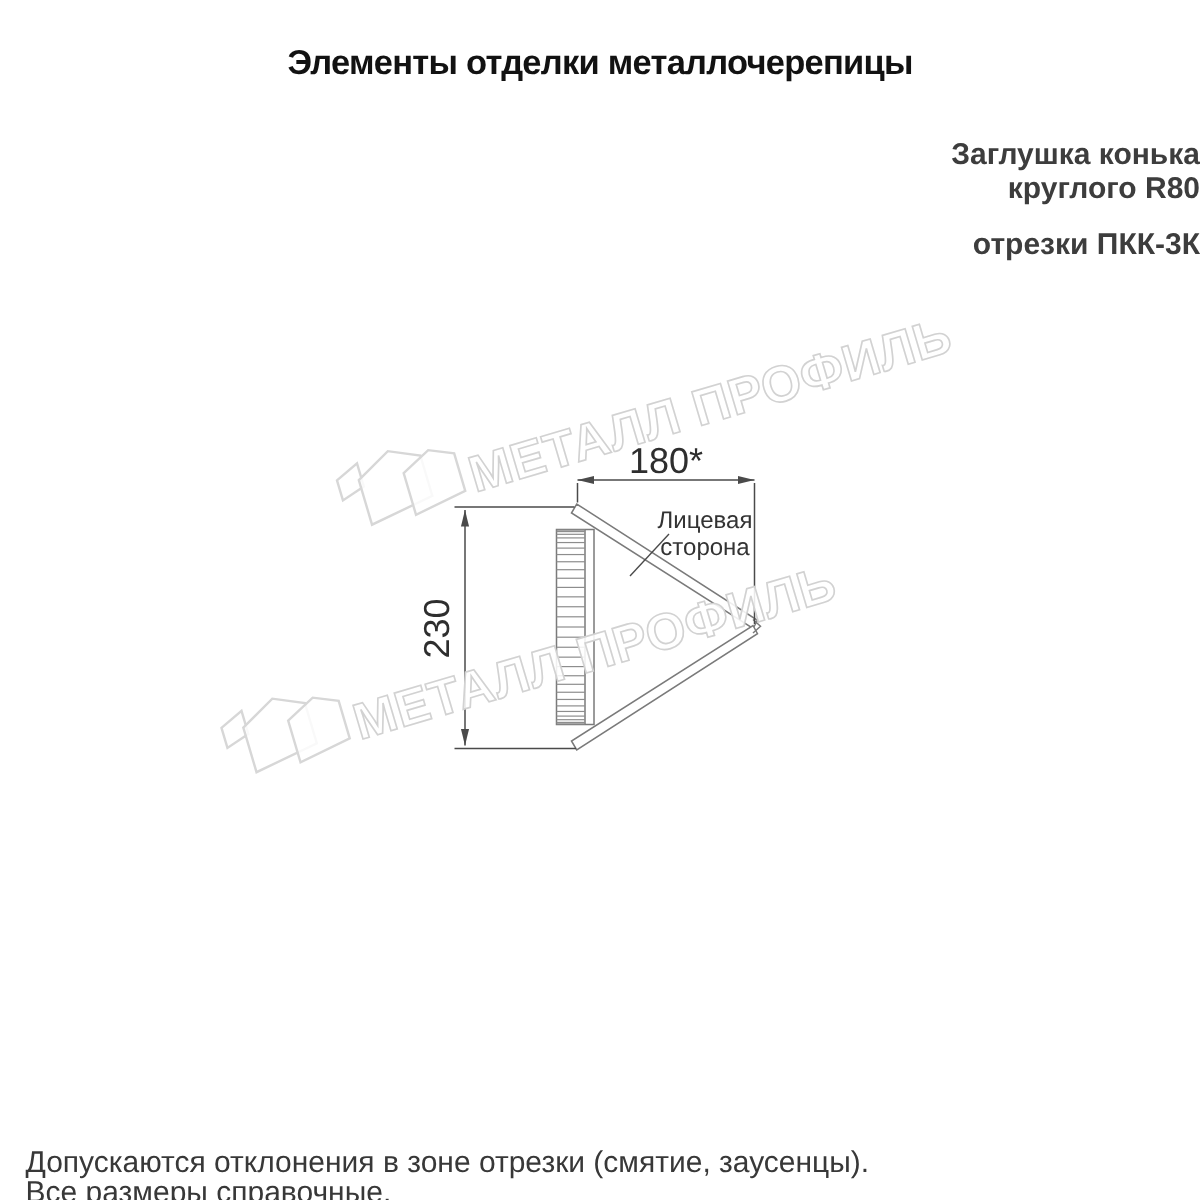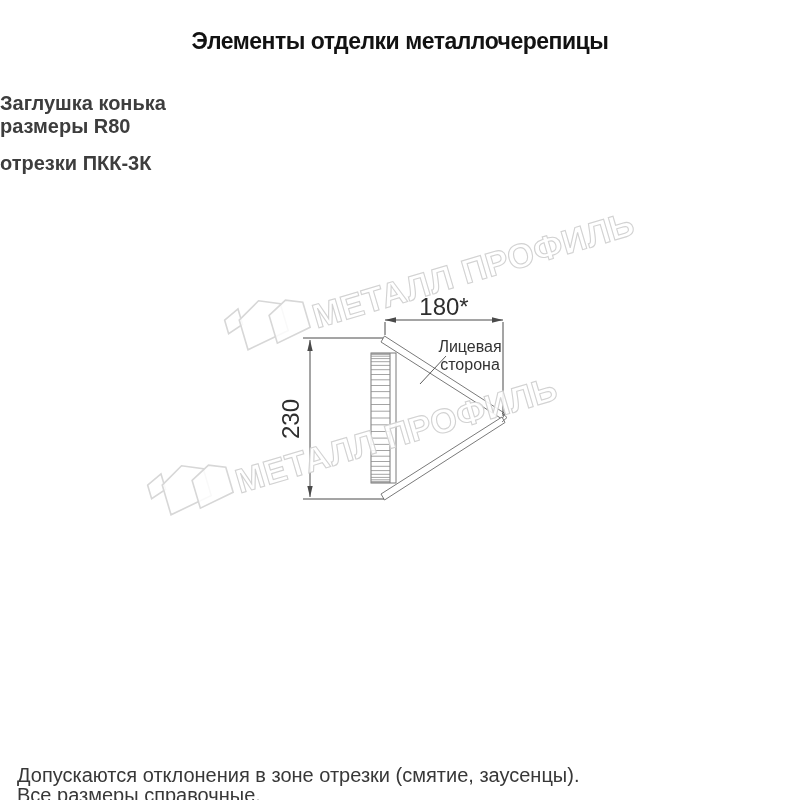--- a/index.html
+++ b/index.html
@@ -5,21 +5,21 @@
   html,body{margin:0;padding:0;}
   body{
     width:800px;height:800px;background:#ffffff;position:relative;overflow:hidden;
     font-family:"Liberation Sans","DejaVu Sans",sans-serif;
   }
   .page-title{
     position:absolute;top:28px;left:0;width:800px;text-align:center;
     font-size:23px;font-weight:bold;color:#121212;letter-spacing:-0.5px;
   }
   .subtitle-line{
-    position:absolute;left:0;width:800px;text-align:left;
+    position:absolute;left:0;width:800px;text-align:right;
     font-size:20px;font-weight:bold;color:#3d3d3d;
   }
   #sub1{top:92px;}
   #sub2{top:115px;}
   #product{top:152px;}
   .footer-note{
     position:absolute;left:17px;width:760px;
     font-size:20px;color:#383838;line-height:19px;margin-top:42px;
   }
   #note1{top:744px;}
@@ -33,21 +33,21 @@
   }
   .wm-shape{fill:rgba(255,255,255,0.85);stroke:#d7d7d7;stroke-width:1.6px;}
   .dim-text{font-size:24px;fill:#2e2e2e;}
   .face-text{font-size:16px;fill:#333333;}
 </style>
 </head>
 <body>
 
 <div class="page-title">Элементы отделки металлочерепицы</div>
 <div class="subtitle-line" id="sub1">Заглушка конька</div>
-<div class="subtitle-line" id="sub2">размеры R80</div>
+<div class="subtitle-line" id="sub2">круглого R80</div>
 <div class="subtitle-line" id="product">отрезки  ПКК-3К</div>
 
 <svg class="drawing" width="800" height="800" viewBox="0 0 800 800">
 
   <g stroke="#7a7a7a" stroke-width="1" fill="none">
 
     <g>
       <rect x="371" y="353" width="25" height="130" fill="#ffffff"></rect>
       <line x1="390" y1="353" x2="390" y2="483"></line>
       <g id="ribs" stroke="#8d8d8d" stroke-width="0.8">

